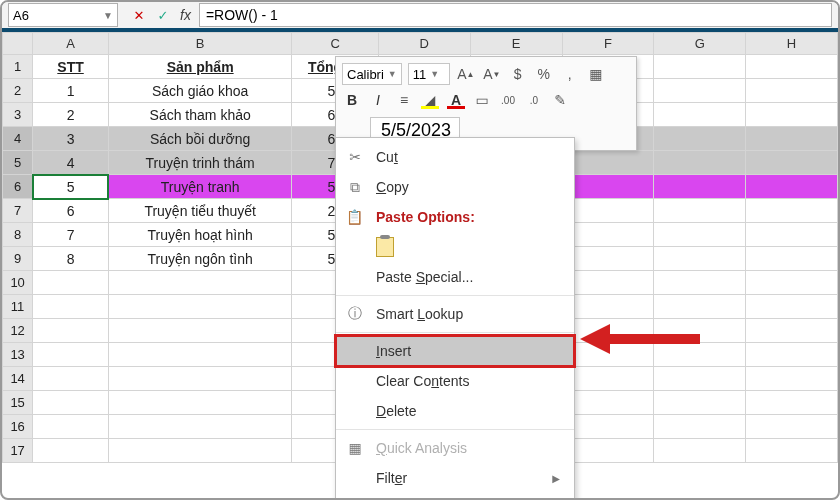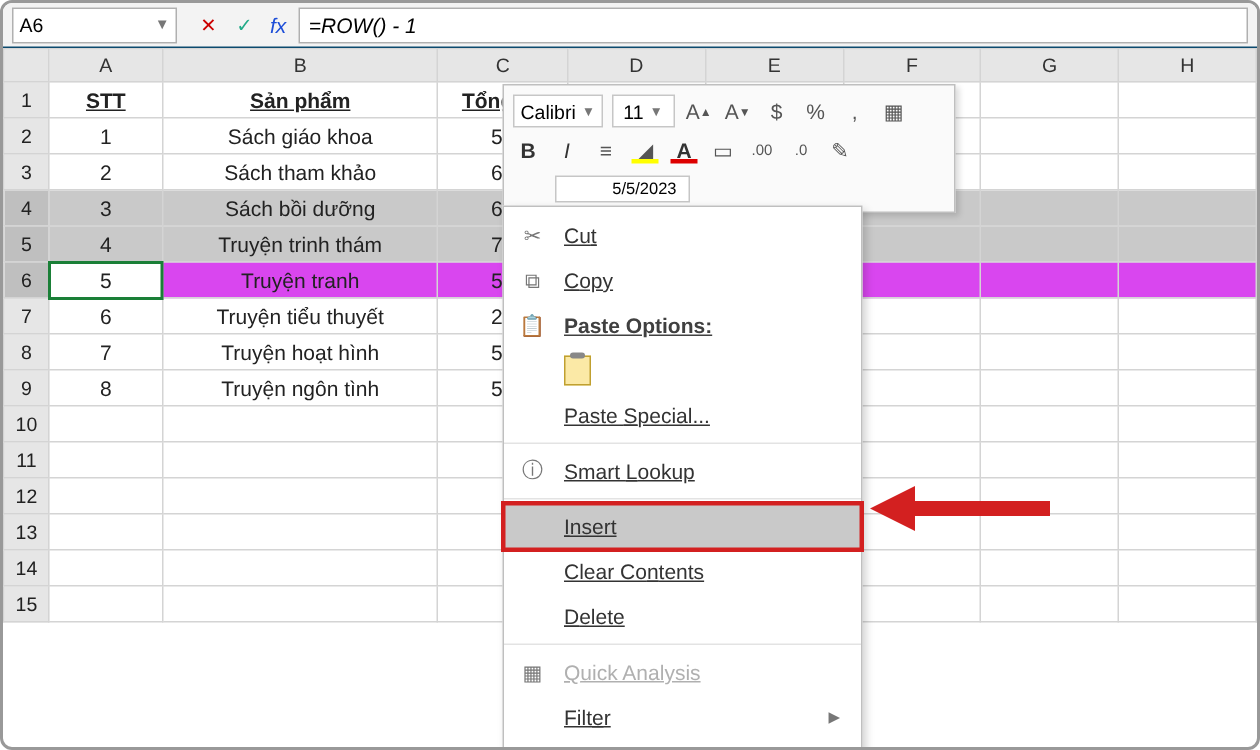--- a/index.html
+++ b/index.html
@@ -12,45 +12,45 @@
     height: 500px;
     position: relative;
     border: 2px solid #999;
     border-radius: 8px;
   }
   
   .formula-bar {
     display: flex;
     align-items: center;
     height: 30px;
-    border-bottom: 1px solid #0c4a6e;
+    border-bottom: 4px solid #0c4a6e;
     background: #f3f3f3;
     padding: 3px 6px;
     gap: 4px;
   }
   .namebox {
     width: 110px; height: 24px;
     border: 1px solid #b0b0b0;
     background: #fff;
     display: flex; align-items: center; justify-content: space-between;
     padding: 0 4px;
     font-size: 13px;
   }
   .namebox .dd { color: #777; font-size: 10px; }
   .fx-group { display: flex; align-items: center; gap: 2px; margin-left: 6px; }
   .fx-btn {
     width: 22px; height: 22px; display:flex; align-items:center; justify-content:center;
     color:#777; font-size:13px;
   }
   .fx-btn.cancel { color:#c00; }
   .fx-btn.ok { color:#2a8; }
-  .fx-label { font-style: italic; font-size: 14px; color:#1d4ed8; padding:0 4px; }
+  .fx-label { font-style: italic; font-size: 14px; color:#404040; padding:0 4px; }
   .formula-input {
     flex: 1; height: 24px; border: 1px solid #b0b0b0; background: #fff;
-    display:flex; align-items:center; padding: 0 6px; font-size:14px;font-style:italic;
+    display:flex; align-items:center; padding: 0 6px; font-size:14px;
   }
   
   .sheet { position: relative; }
   .grid { border-collapse: collapse; table-layout: fixed; width: 100%; }
   .grid th, .grid td {
     border: 1px solid #d4d4d4;
     height: 24px;
     text-align: center;
     font-size: 14px;
     padding: 0 4px;
@@ -83,30 +83,30 @@
     position: absolute;
     left: 333px; top: 54px;
     width: 302px;
     background: #fafafa;
     border: 1px solid #bfbfbf;
     box-shadow: 2px 2px 4px rgba(0,0,0,.15);
     padding: 4px 6px 6px 6px;
     font-size: 13px;
   }
   .mini-row { display:flex; align-items:center; gap:6px; height:26px; }
-  .mini-sel { border:1px solid #c6c6c6; background:#fff; padding:1px 4px; font-size:13px; height:22px; display:flex; align-items:center; gap:4px;justify-content:center; }
+  .mini-sel { border:1px solid #c6c6c6; background:#fff; padding:1px 4px; font-size:13px; height:22px; display:flex; align-items:center; gap:4px; }
   .mini-sel .dd { font-size:9px; color:#777; }
   .mini-ico { width:20px; height:20px; display:flex; align-items:center; justify-content:center; color:#555; font-size:14px; }
   .mini-ico.bold { font-weight:bold; color:#333; }
   .mini-ico.italic { font-style:italic; color:#333; }
   .mini-A { font-weight:bold; color:#333; position:relative; }
   .mini-A::after { content:""; position:absolute; left:1px; right:1px; bottom:1px; height:3px; background:#d00; }
   .mini-fill { position:relative; }
   .mini-fill::after { content:""; position:absolute; left:1px; right:1px; bottom:1px; height:3px; background:#ff0; }
-  .data-pill { border:1px solid #c6c6c6; background:#fff; padding:2px 8px; font-size:11px; min-width:90px; text-align:right; }
+  .data-pill { border:1px solid #c6c6c6; background:#fff; padding:2px 8px; font-size:18px; min-width:90px; text-align:right;text-decoration:underline; }
   .pill-row { display:flex; gap:6px; padding:4px 2px 0 28px; }
   
   .ctx {
     position:absolute;
     left: 333px; top: 135px;
     width: 240px;
     background: #fff;
     border: 1px solid #bfbfbf;
     box-shadow: 2px 3px 6px rgba(0,0,0,.2);
     padding: 4px 0;
@@ -119,21 +119,21 @@
     color: #333;
     font-size: 14px;
   }
   .ctx-item.disabled { color: #b0b0b0; }
   .ctx-item.hl {
     background: #c9c9c9;
     outline: 3px solid #d32020;
     outline-offset: -1px;
   }
   .ctx-ico { width: 22px; height:22px; display:flex; align-items:center; justify-content:center; color:#777; }
-  .ctx-label { flex:1;text-decoration:underline; }
+  .ctx-label { flex:1; }
   .ctx-label u { text-decoration: underline; }
   .ctx-sub { color:#777; font-size:10px; }
   .ctx-sep { height:1px; background:#e3e3e3; margin:3px 0; }
   .paste-ico { display:flex; gap:2px; }
   .paste-chip { width:18px; height:20px; border:1px solid #c0a030; background:#fbe9a6; position:relative; }
   .paste-chip::before { content:""; position:absolute; top:-3px; left:3px; right:3px; height:4px; background:#888; border-radius:2px; }
   
   .arrow {
     position:absolute;
     left: 578px; top: 322px;
@@ -343,20 +343,42 @@
           <td></td>
           <td></td>
           <td></td>
           <td></td>
           <td></td>
           <td></td>
           <td></td>
         </tr>
       <tr>
           <th class="rowhdr">15</th>
+          <td></td>
+          <td></td>
+          <td></td>
+          <td></td>
+          <td></td>
+          <td></td>
+          <td></td>
+          <td></td>
+        </tr>
+      <tr>
+          <th class="rowhdr">16</th>
+          <td></td>
+          <td></td>
+          <td></td>
+          <td></td>
+          <td></td>
+          <td></td>
+          <td></td>
+          <td></td>
+        </tr>
+      <tr>
+          <th class="rowhdr">17</th>
           <td></td>
           <td></td>
           <td></td>
           <td></td>
           <td></td>
           <td></td>
           <td></td>
           <td></td>
         </tr>
     </tbody>
@@ -400,21 +422,21 @@
   <div class="ctx-item">
     <span class="ctx-ico">✂</span>
     <span class="ctx-label">Cu<u>t</u></span>
   </div>
   <div class="ctx-item">
     <span class="ctx-ico">⧉</span>
     <span class="ctx-label"><u>C</u>opy</span>
   </div>
   <div class="ctx-item">
     <span class="ctx-ico">📋</span>
-    <span class="ctx-label" style="font-weight:600;color:#404040">Paste Options:</span>
+    <span class="ctx-label" style="font-weight:600;color:#b91c1c">Paste Options:</span>
   </div>
   <div class="ctx-item">
     <span class="ctx-ico"></span>
     <span class="paste-ico">
         <span class="paste-chip"></span>
       </span>
   </div>
   <div class="ctx-item">
     <span class="ctx-ico"></span>
     <span class="ctx-label">Paste <u>S</u>pecial...</span>

